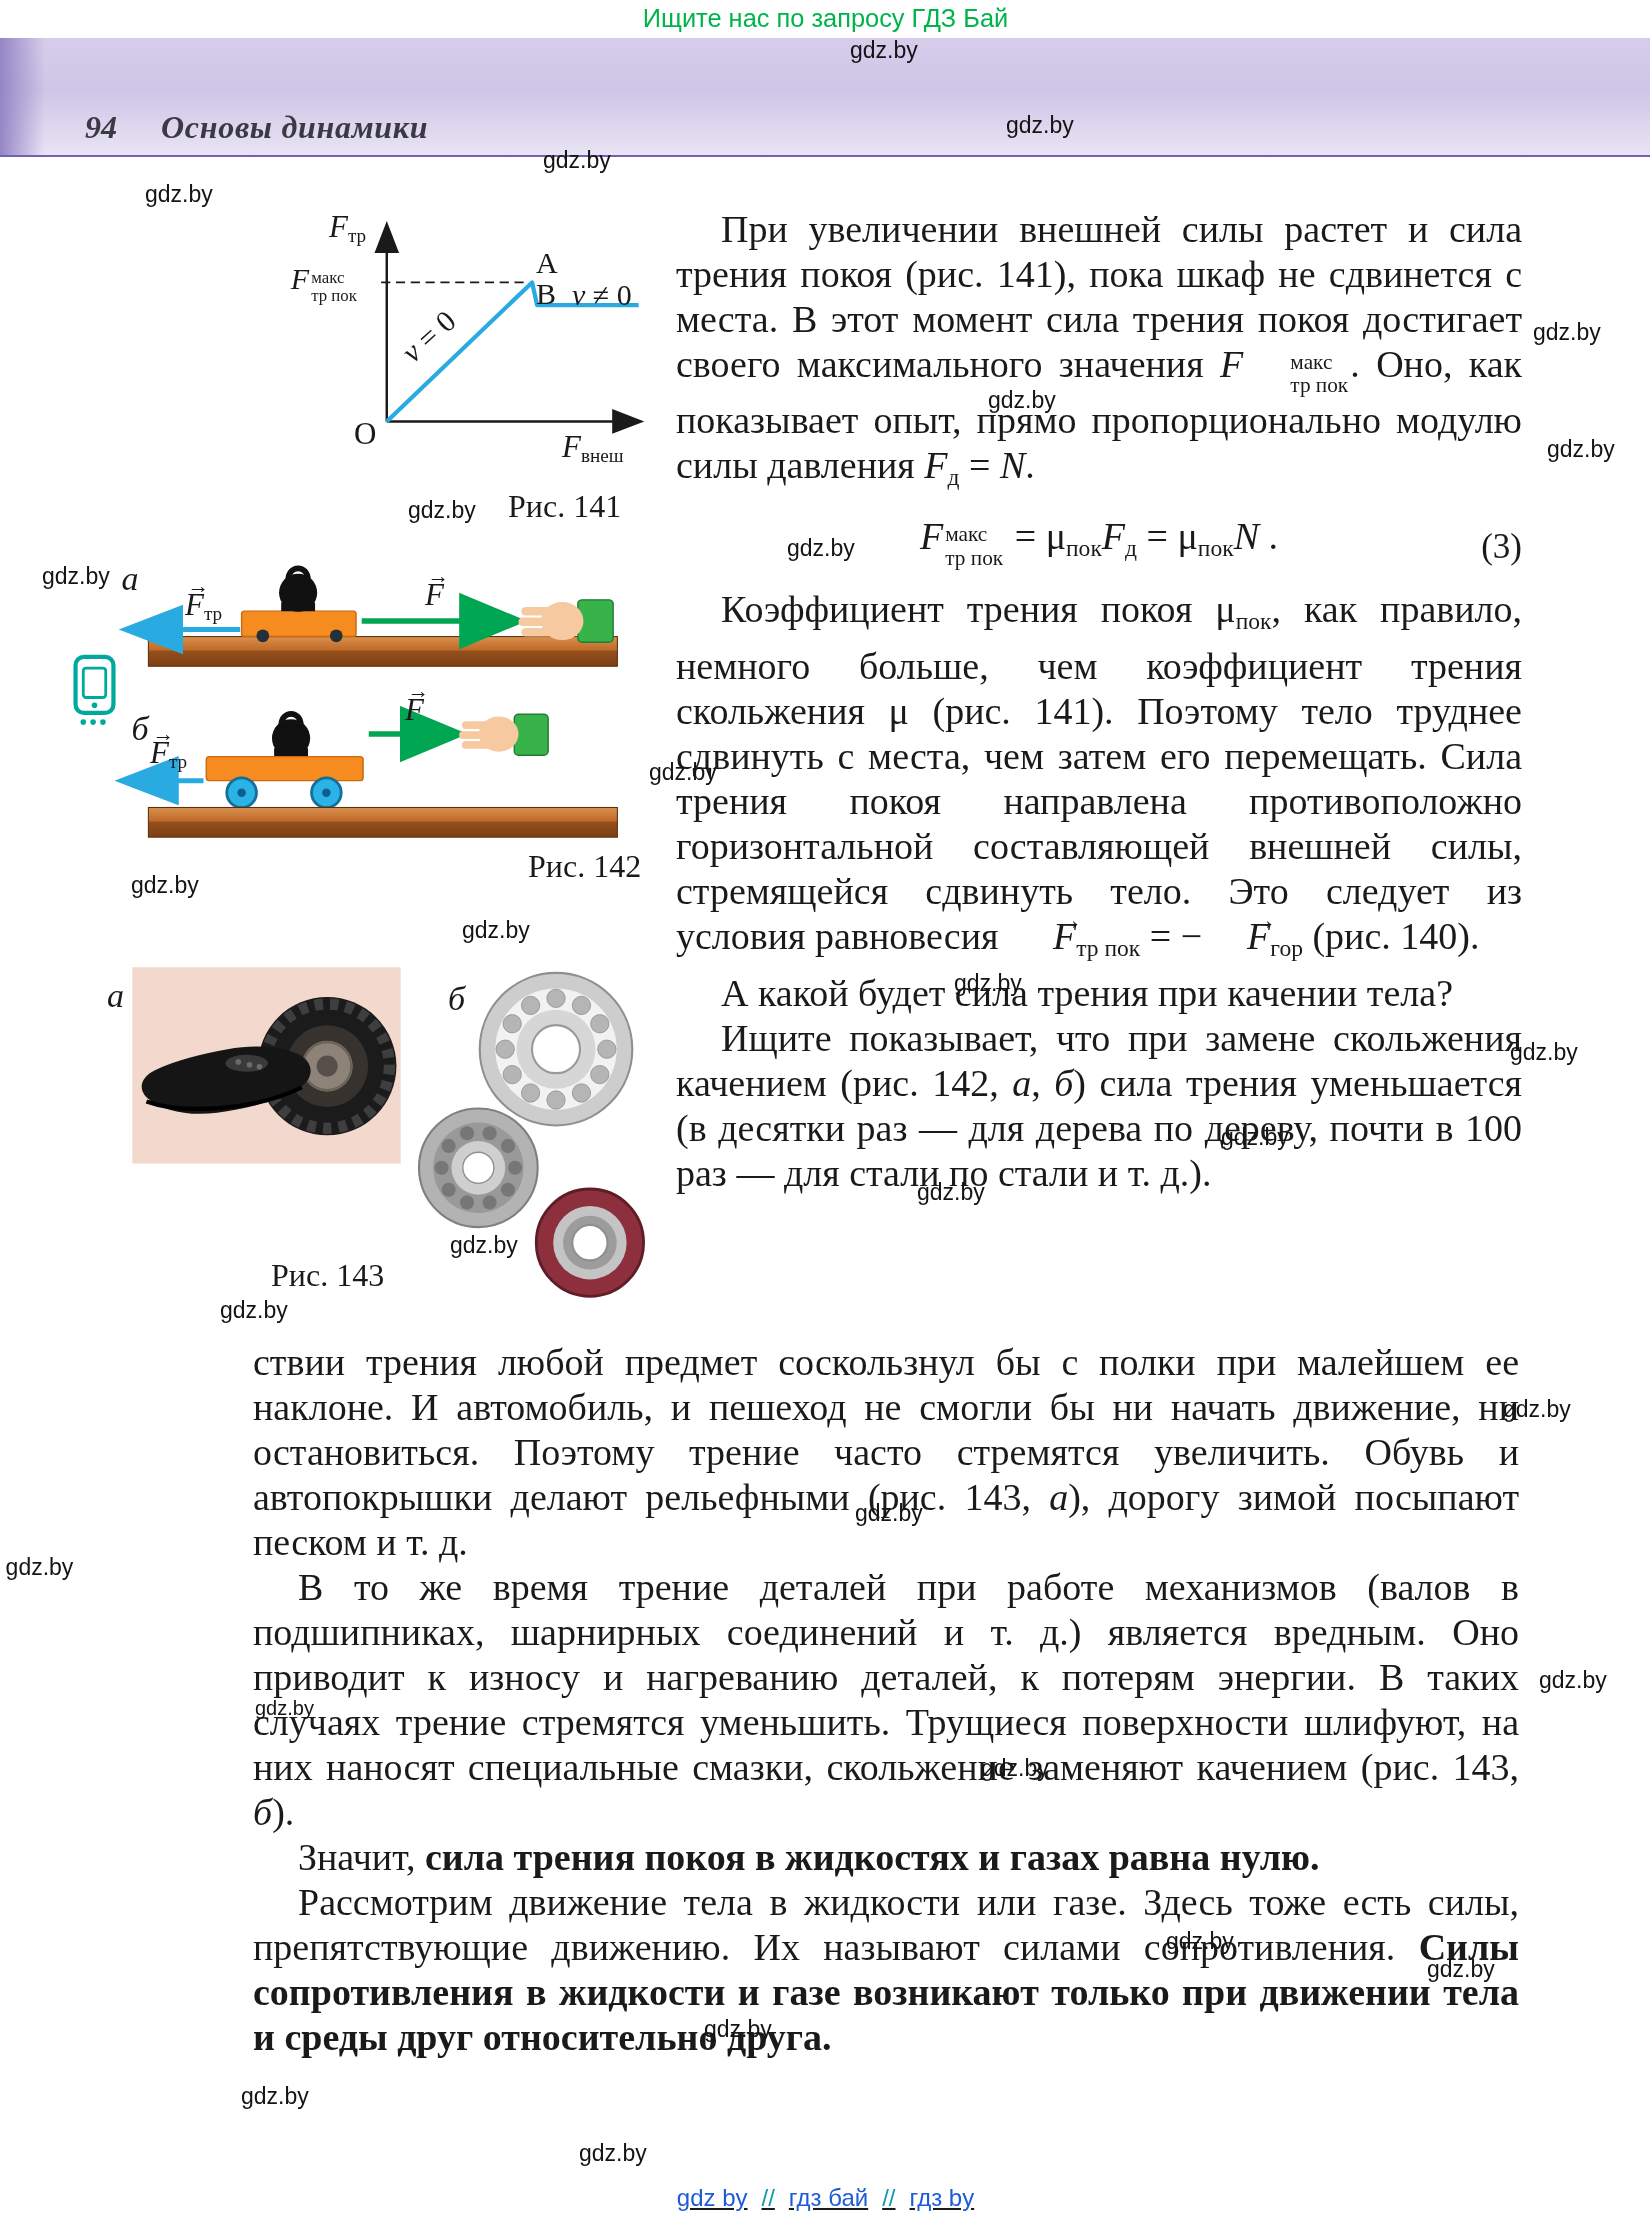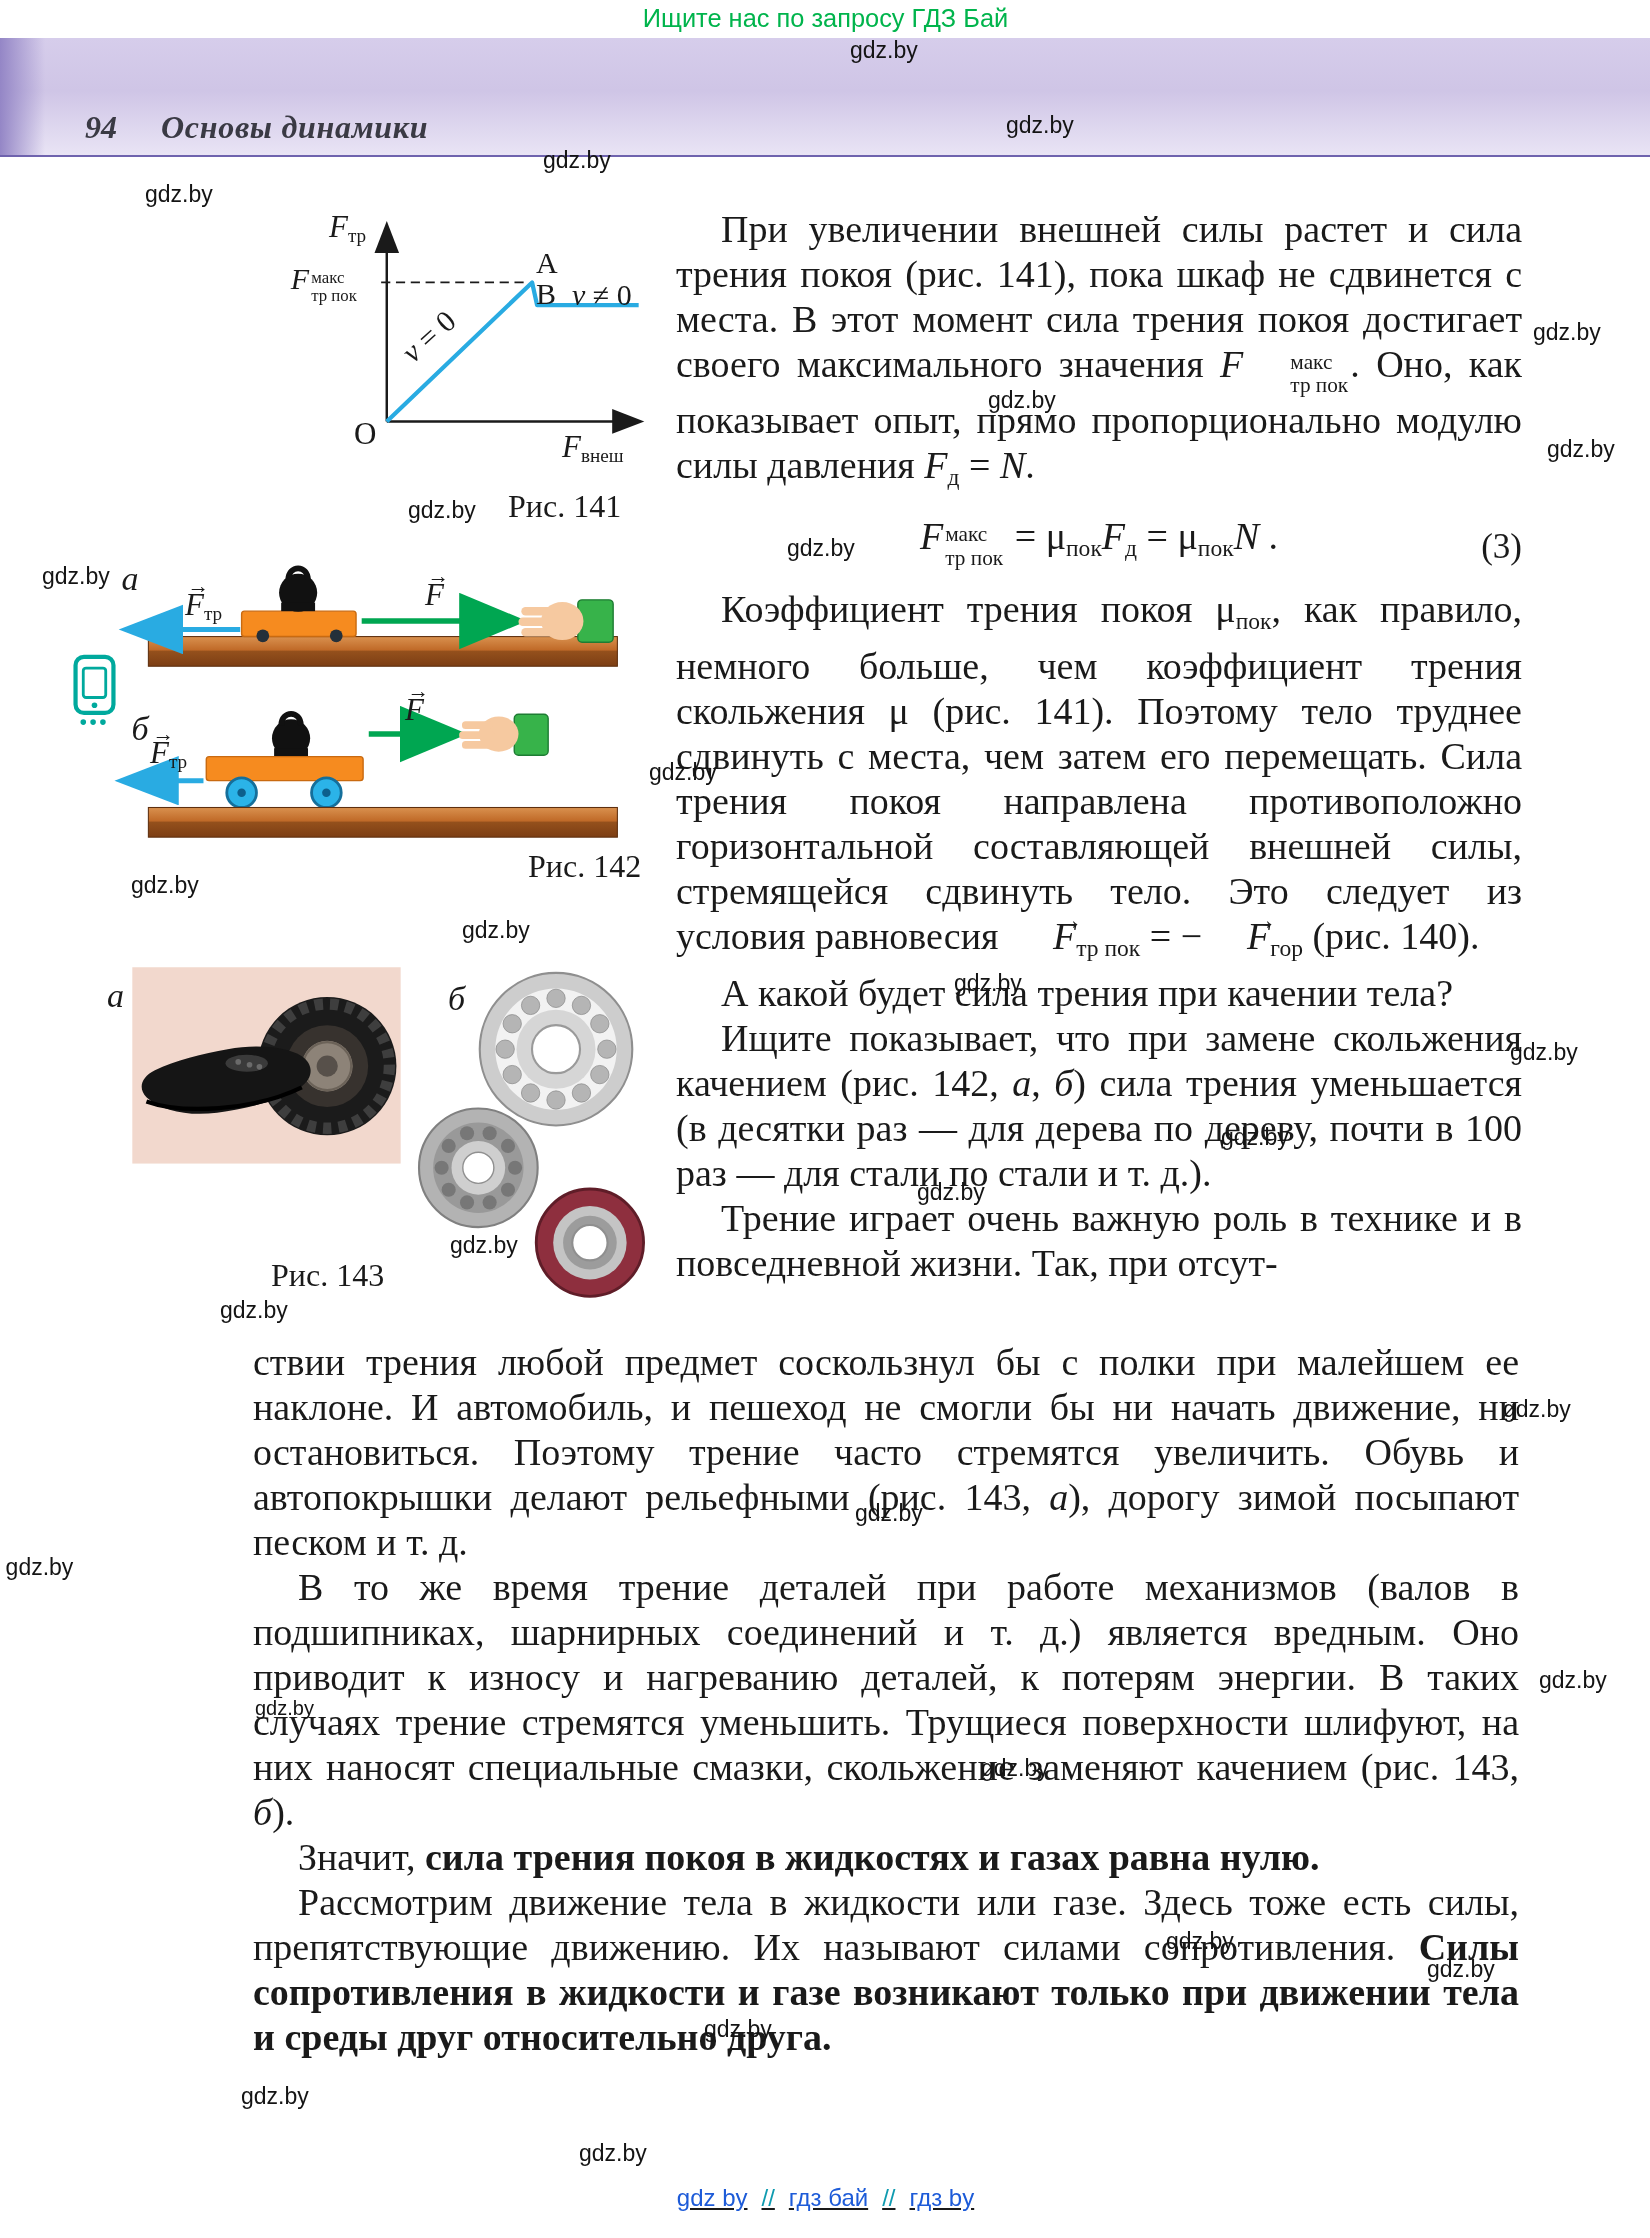--- a/index.html
+++ b/index.html
@@ -248,21 +248,20 @@
 
   <div class="bodytext col-right">
     <p><span class="">При увеличении внешней силы растет и сила трения покоя (рис. 141), пока шкаф не сдвинется с места. В этот момент сила трения покоя достигает своего максимального значения </span><span class="it ">F</span><span class="mstack"><span>макс</span><span>тр пок</span></span><span class="">. Оно, как показывает опыт, прямо пропорционально модулю силы давления </span><span class="it">F</span><span class="ss">д</span><span class=""> = </span><span class="it">N</span><span class="">.</span></p>
     <div class="formula-row">
       <span><span class="it ">F</span><span class="mstack"><span>макс</span><span>тр пок</span></span><span class=""> = μ</span><span class="ss">пок</span><span class="it">F</span><span class="ss">д</span><span class=""> = μ</span><span class="ss">пок</span><span class="it">N</span><span class=""> .</span></span>
       <span class="formula-num">(3)</span>
     </div>
     <p><span class="">Коэффициент трения покоя μ</span><span class="ss">пок</span><span class="">, как правило, немного больше, чем коэффициент трения скольжения μ (рис. 141). Поэтому тело труднее сдвинуть с места, чем затем его перемещать. Сила трения покоя направлена противоположно горизонтальной составляющей внешней силы, стремящейся сдвинуть тело. Это следует из условия равновесия </span><span class="vec it"><span class="va">→</span><span>F</span></span><span class="ss">тр пок</span><span class=""> = −</span><span class="vec it"><span class="va">→</span><span>F</span></span><span class="ss">гор</span><span class=""> (рис. 140).</span></p>
     <p><span class="">А какой будет сила трения при качении тела?</span></p>
     <p><span class="">Ищите показывает, что при замене скольжения качением (рис. 142, </span><span class="it">а</span><span class="">, </span><span class="it">б</span><span class="">) сила трения уменьшается (в десятки раз — для дерева по дереву, почти в 100 раз — для стали по стали и т. д.).</span></p>
-    <p><span class="">Трение играет очень важную роль в технике и в повседневной жизни. Так, при отсут-</span></p>
   </div>
 
   <div class="bodytext fullwide">
     <p class="noindent"><span class="">ствии трения любой предмет соскользнул бы с полки при малейшем ее наклоне. И автомобиль, и пешеход не смогли бы ни начать движение, ни остановиться. Поэтому трение часто стремятся увеличить. Обувь и автопокрышки делают рельефными (рис. 143, </span><span class="it">а</span><span class="">), дорогу зимой посыпают песком и т. д.</span></p>
     <p><span class="">В то же время трение деталей при работе механизмов (валов в подшипниках, шарнирных соединений и т. д.) является вредным. Оно приводит к износу и нагреванию деталей, к потерям энергии. В таких случаях трение стремятся уменьшить. Трущиеся поверхности шлифуют, на них наносят специальные смазки, скольжение заменяют качением (рис. 143, </span><span class="it">б</span><span class="">).</span></p>
     <p><span class="">Значит, </span><span class="bd">сила трения покоя в жидкостях и газах равна нулю.</span></p>
     <p><span class="">Рассмотрим движение тела в жидкости или газе. Здесь тоже есть силы, препятствующие движению. Их называют силами сопротивления. </span><span class="bd">Силы сопротивления в жидкости и газе возникают только при движении тела и среды друг относительно друга.</span></p>
   </div>
 
   <div class="footer-links" id="footer-links"><span class="blue">gdz by</span><span class="teal">//</span><span class="blue">гдз бай</span><span class="teal">//</span><span class="blue">гдз by</span></div>

